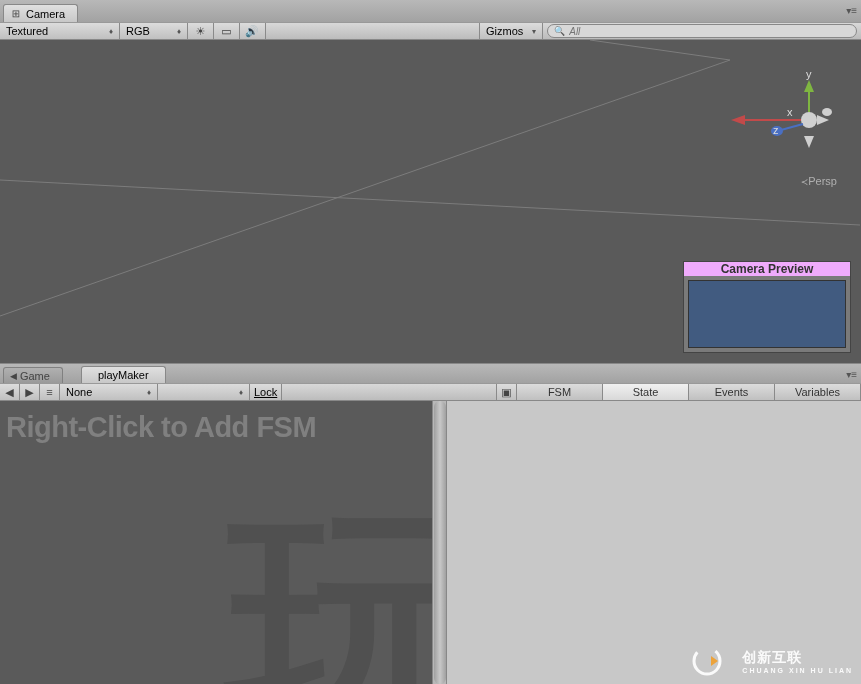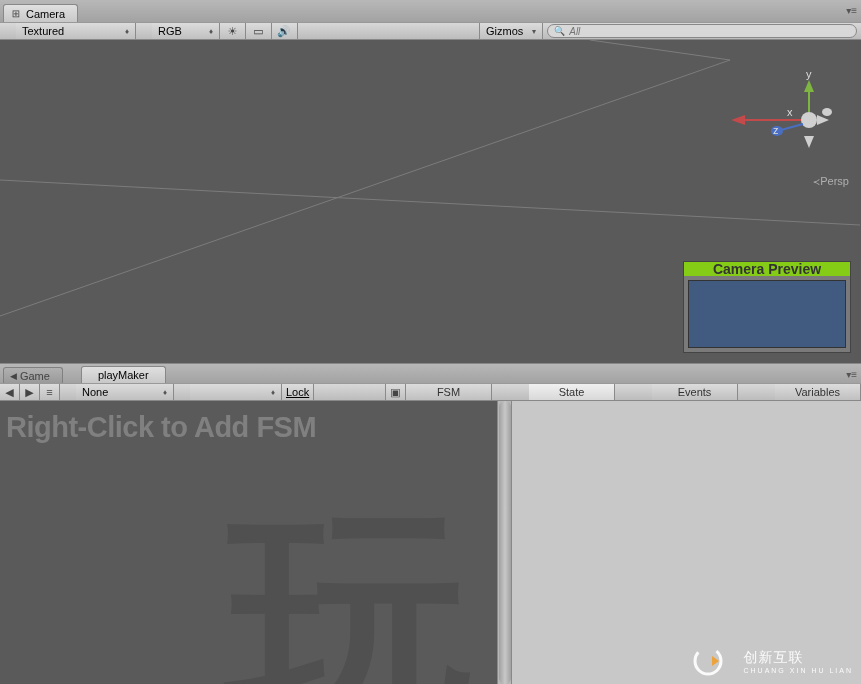--- a/index.html
+++ b/index.html
@@ -68,21 +68,20 @@
       align-items: stretch;
     }
     .toolbar-dropdown {
       background: linear-gradient(#dcdcdc, #c0c0c0);
       border-right: 1px solid #8a8a8a;
       padding: 0 6px;
       display: flex;
       align-items: center;
       justify-content: space-between;
       cursor: pointer;
-      margin-left: 16px;
     }
     .dd-tex { width: 120px; }
     .dd-rgb { width: 68px; }
     .dd-arrow {
       font-size: 8px;
       color: #555;
       margin-left: 4px;
     }
     .toolbar-btn {
       width: 26px;
@@ -134,42 +133,42 @@
       right: 10px;
       bottom: 10px;
       width: 168px;
       height: 92px;
       background: #7a7a7a;
       border: 1px solid #444;
     }
     .camera-preview-title {
       height: 14px;
       text-align: center;
-      font-size: 14px;
+      font-size: 12px;
       font-weight: bold;
       color: #333;
-      background: #84cc16;
+      background: #f0abfc;
       line-height: 14px;
     }
     .camera-preview-body {
       margin: 4px;
       height: 68px;
       background: #415b80;
       border: 1px solid #333;
     }
     .axis-gizmo {
       position: absolute;
       right: 20px;
       top: 40px;
       width: 70px;
       height: 70px;
     }
     .persp-label {
       position: absolute;
-      right: 12px;
+      right: 24px;
       top: 135px;
       color: #b0b0b0;
       font-size: 11px;
       margin-left: 9px;
     }
     .bottom-panel {
       width: 100%;
       height: 321px;
       display: flex;
       flex-direction: column;
@@ -245,42 +244,41 @@
       align-items: center;
       justify-content: center;
       cursor: pointer;
       font-size: 10px;
       color: #444;
       margin-left: auto;
     }
     .inspector-tabs {
       display: flex;
       border-left: 1px solid #8a8a8a;
-      gap: 37px;
     }
     .insp-tab {
       width: 86px;
       background: linear-gradient(#dcdcdc, #c0c0c0);
       border-right: 1px solid #8a8a8a;
       display: flex;
       align-items: center;
       justify-content: center;
       cursor: pointer;
       font-size: 10px;
       color: #333;
     }
     .insp-tab.active {
       background: linear-gradient(#f0f0f0, #d8d8d8);
     }
     .bottom-content {
       flex: 1;
       display: flex;
     }
     .graph-view {
-      width: 511px;
+      width: 446px;
       background: #5a5a5a;
       position: relative;
       overflow: hidden;
     }
     .graph-hint {
       position: absolute;
       top: 10px;
       left: 6px;
       font-size: 29px;
       font-weight: bold;
@@ -319,21 +317,21 @@
       border-left: 1px solid #888;
     }
     .watermark-logo {
       position: absolute;
       right: 8px;
       bottom: 8px;
       display: flex;
       align-items: center;
       gap: 20px;
       color: #fff;
-      font-weight: normal;
+      font-weight: bold;
       pointer-events: none;
       opacity: 0.92;
     }
     .wm-text-main {
       font-size: 14px;
       letter-spacing: 1px;
     }
     .wm-text-sub {
       font-size: 7px;
       letter-spacing: 2px;

